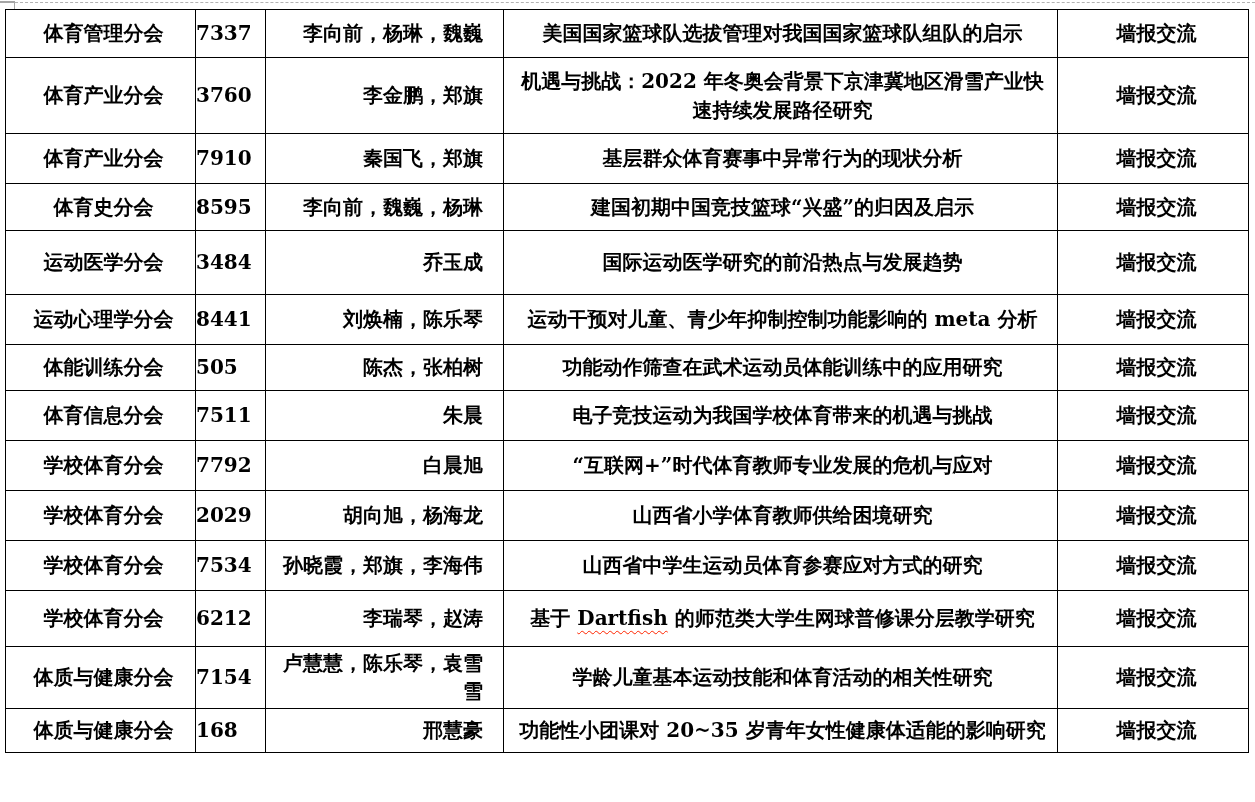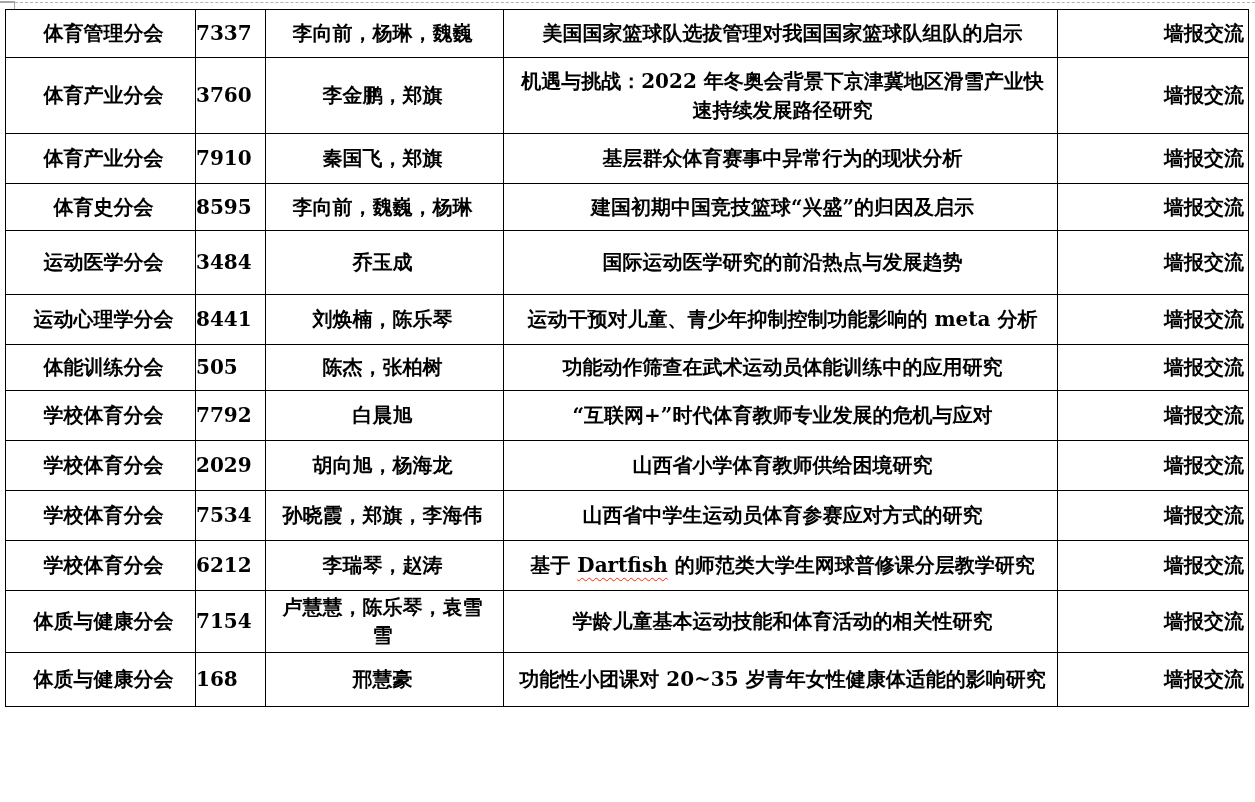--- a/index.html
+++ b/index.html
@@ -44,23 +44,23 @@
   .papers td {
     border: 1px solid #000000;
     font-size: 20px;
     line-height: 1.42;
     vertical-align: middle;
     padding: 2px 4px;
     overflow: hidden;
   }
   .papers .c1 { text-align: center; padding-left: 10px; padding-right: 4px; }
   .papers .c2 { text-align: left; padding-left: 0;  padding-right: 12px; }
-  .papers .c3 { text-align: center;  padding-left: 8px;  padding-right: 12px; }
+  .papers .c3 { text-align: right;  padding-left: 8px;  padding-right: 20px; }
   .papers .c4 { text-align: center;  padding-left: 9px;  padding-right: 5px; }
-  .papers .c5 { text-align: right;  padding-left: 11px; padding-right: 4px; }
+  .papers .c5 { text-align: center;  padding-left: 11px; padding-right: 4px; }
 
   
   .papers tr              { height: 50px; }
   .papers tr:nth-child(1) { height: 48px; }
   .papers tr:nth-child(2) { height: 76px; }
   .papers tr:nth-child(4) { height: 47px; }
   .papers tr:nth-child(5) { height: 64px; }
   .papers tr:nth-child(7) { height: 46px; margin-top: 10px; }
   .papers tr:nth-child(12){ height: 56px; }
   .papers tr:nth-child(13){ height: 54px; }
@@ -134,20 +134,27 @@
     <td class="c5">墙报交流</td>
   </tr>
       <tr>
     <td class="c1">体能训练分会</td>
     <td class="c2">505</td>
     <td class="c3">陈杰，张柏树</td>
     <td class="c4">功能动作筛查在武术运动员体能训练中的应用研究</td>
     <td class="c5">墙报交流</td>
   </tr>
       <tr>
+    <td class="c1">体育信息分会</td>
+    <td class="c2">7511</td>
+    <td class="c3">朱晨</td>
+    <td class="c4">电子竞技运动为我国学校体育带来的机遇与挑战</td>
+    <td class="c5">墙报交流</td>
+  </tr>
+      <tr>
     <td class="c1">学校体育分会</td>
     <td class="c2">7792</td>
     <td class="c3">白晨旭</td>
     <td class="c4">“互联网+”时代体育教师专业发展的危机与应对</td>
     <td class="c5">墙报交流</td>
   </tr>
       <tr>
     <td class="c1">学校体育分会</td>
     <td class="c2">2029</td>
     <td class="c3">胡向旭，杨海龙</td>

